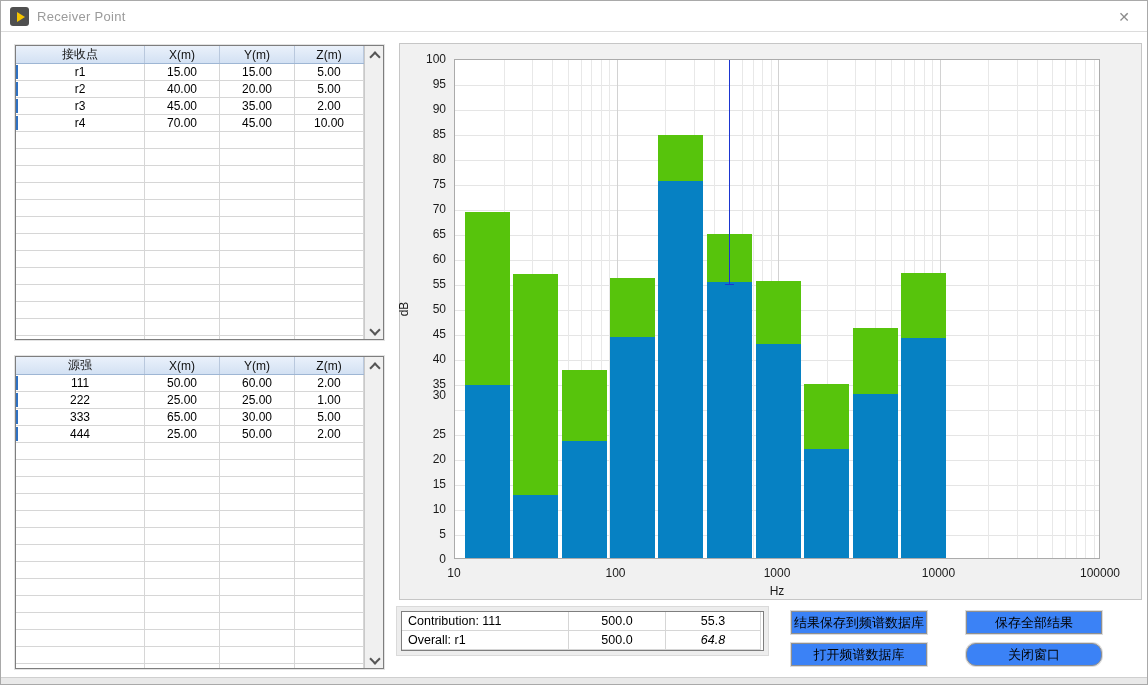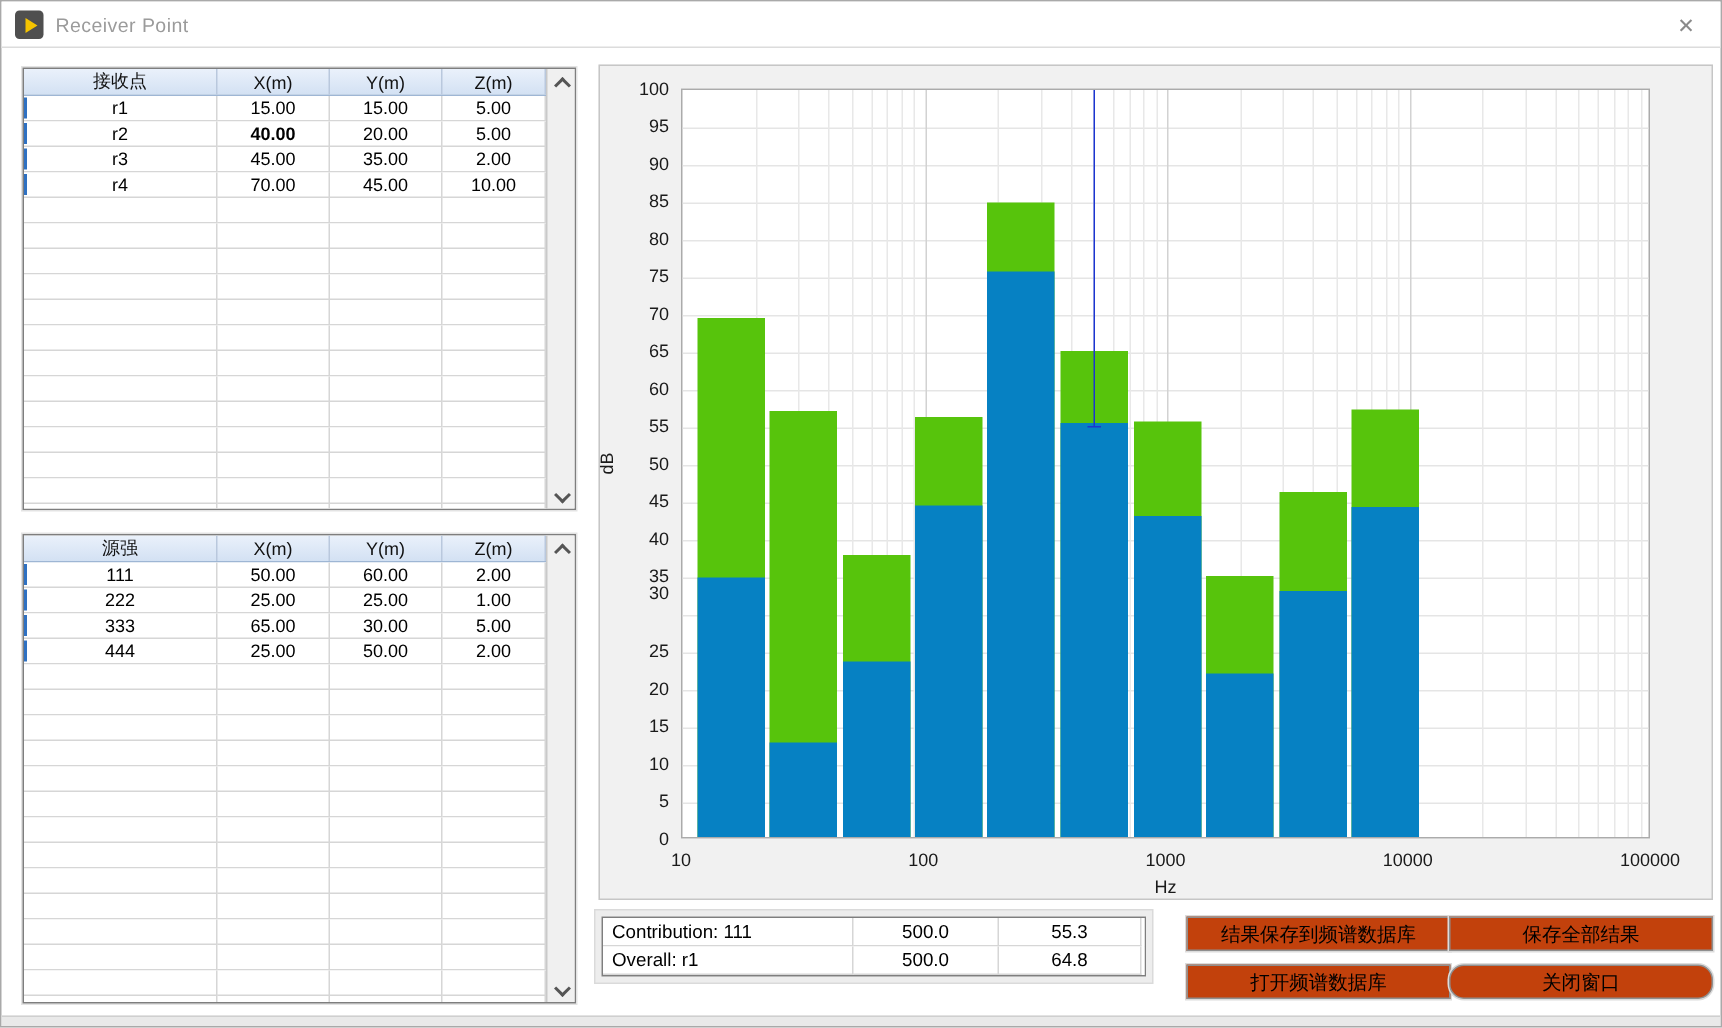--- a/index.html
+++ b/index.html
@@ -46,21 +46,21 @@
   .leg-row { display:flex; align-items:center; height:21px; padding:0 6px; }
   .leg-label { flex:1; font-size:11.5px; color:#111; }
   .leg-icon { width:26px; height:14px; border-radius:2px; display:flex; align-items:flex-end; gap:2px; padding:1px 2px; border:1px solid; }
   .leg-icon i { display:block; width:5px; }
   
   .cursor-table { position:absolute; left:400px; top:610px; width:363px; background:#fff; border:1px solid #7e7e7e; box-shadow:0 0 0 4px #ededed, 0 0 0 5px #dadada; }
   .cursor-table .tbl-row { height:19px; }
   .cursor-table .cell.name { justify-content:flex-start; padding-left:6px; font-size:12.5px; }
   .cursor-table .cell { font-size:12.5px; }
   
-  .btn { position:absolute; width:176px; height:23px; background:#c2410c; border:1px solid #8f8f8f; box-shadow:0 0 0 1px #dcdcdc; display:flex; align-items:center; justify-content:center; font-size:13px; color:#000; cursor:default;font-family:Liberation Serif, serif; }
+  .btn { position:absolute; width:136px; height:23px; background:#3b82f6; border:1px solid #8f8f8f; box-shadow:0 0 0 1px #dcdcdc; display:flex; align-items:center; justify-content:center; font-size:13px; color:#000; cursor:default;font-family:Liberation Serif, serif; }
   
   .bottom-strip { position:absolute; left:0; top:676px; width:100%; height:9px; background:#e9e9e9; border-top:1px solid #cfcfcf; }
 </style>
 </head>
 <body>
 
 <div class="titlebar">
   <div class="app-icon">
       <span class="tri"></span>
     </div>
@@ -77,21 +77,21 @@
         <div class="cell" style="width: 69px;">Z(m)</div>
       </div>
       <div class="tbl-row data" style="height: 17px;">
         <div class="cell" style="width: 129px;">r1</div>
         <div class="cell" style="width: 75px;">15.00</div>
         <div class="cell" style="width: 75px;">15.00</div>
         <div class="cell" style="width: 69px;">5.00</div>
       </div>
       <div class="tbl-row data" style="height: 17px;">
         <div class="cell" style="width: 129px;">r2</div>
-        <div class="cell" style="width: 75px; font-weight: bold;">40.00</div>
+        <div class="cell" style="width: 75px;">40.00</div>
         <div class="cell" style="width: 75px;">20.00</div>
         <div class="cell" style="width: 69px;">5.00</div>
       </div>
       <div class="tbl-row data" style="height: 17px; justify-content: flex-end;">
         <div class="cell" style="width: 129px;">r3</div>
         <div class="cell" style="width: 75px;">45.00</div>
         <div class="cell" style="width: 75px;">35.00</div>
         <div class="cell" style="width: 69px;">2.00</div>
       </div>
       <div class="tbl-row data" style="height: 17px;">
@@ -423,21 +423,21 @@
 
 <div class="cursor-table" id="cursor-table">
     <div class="tbl-row">
       <div class="cell name" style="width: 167px;">Contribution: 111</div>
       <div class="cell" style="width: 97px;">500.0</div>
       <div class="cell" style="width: 95px;">55.3</div>
     </div>
     <div class="tbl-row">
       <div class="cell name" style="width: 167px;">Overall: r1</div>
       <div class="cell" style="width: 97px;">500.0</div>
-      <div class="cell" style="width: 95px;">64.8</div>
+      <div class="cell" style="width: 95px; font-style: italic;">64.8</div>
     </div>
   </div>
 
 <div class="btn" style="left:790px; top:610px;">结果保存到频谱数据库</div>
 <div class="btn" style="left:965px; top:610px;">保存全部结果</div>
 <div class="btn" style="left:790px; top:642px;">打开频谱数据库</div>
 <div class="btn" style="left:965px; top:642px;border-radius:10px;">关闭窗口</div>
 
 <div class="bottom-strip"></div>
 

